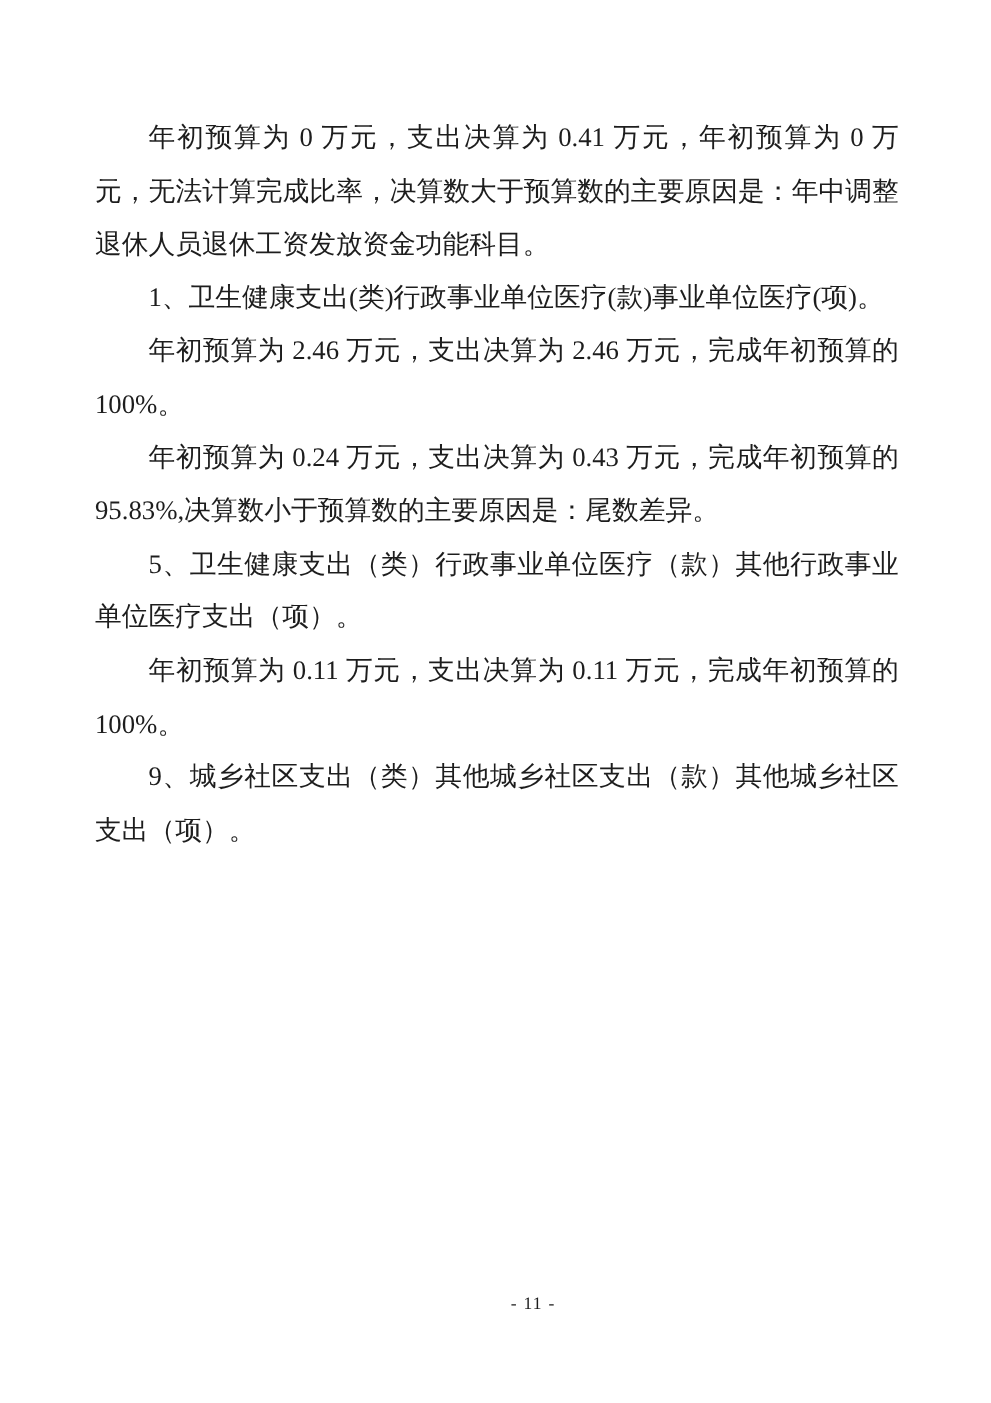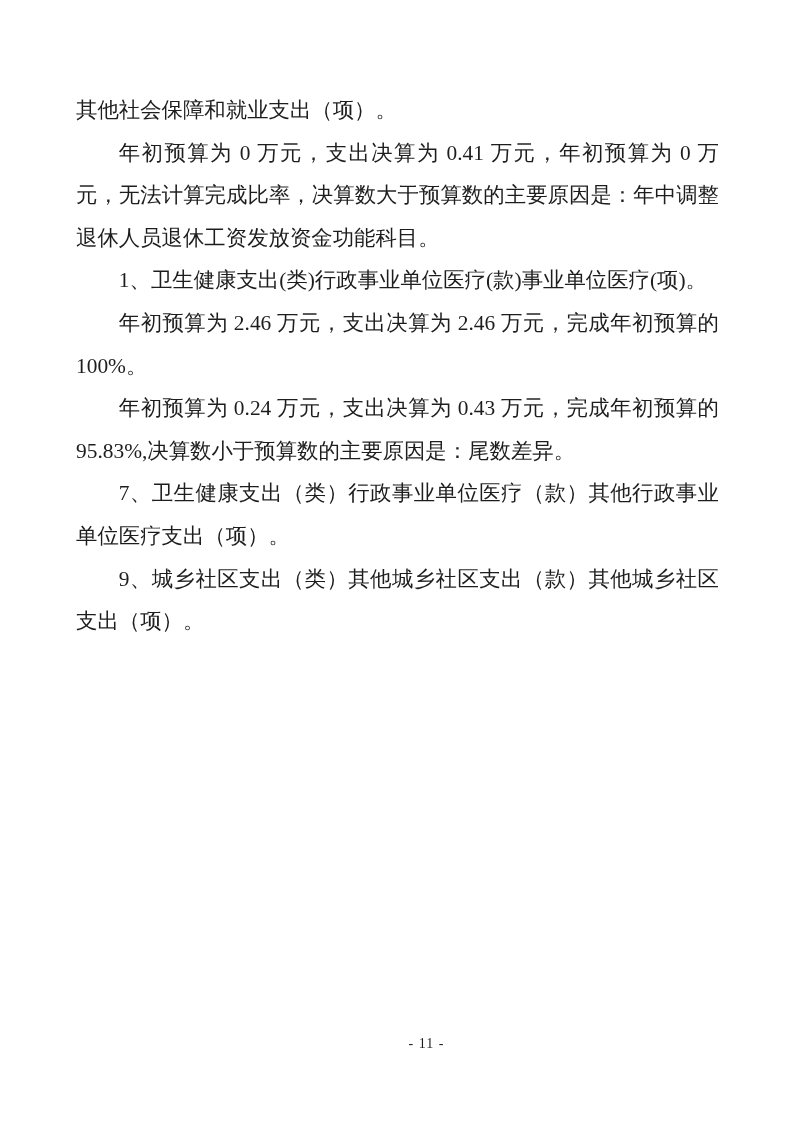--- a/index.html
+++ b/index.html
@@ -43,22 +43,22 @@
     color: #1d1d1d;
     letter-spacing: 1px;
     margin-left: 30px;
   }
 </style>
 </head>
 <body>
 
 <div class="page">
   <div class="content">
-      <p class="para">其他社会保障和就业支出（项）。</p>
       <p class="para indent">年初预算为 0 万元，支出决算为 0.41 万元，年初预算为 0 万元，无法计算完成比率，决算数大于预算数的主要原因是：年中调整退休人员退休工资发放资金功能科目。</p>
       <p class="para indent">1、卫生健康支出(类)行政事业单位医疗(款)事业单位医疗(项)。</p>
       <p class="para indent">年初预算为 2.46 万元，支出决算为 2.46 万元，完成年初预算的 100%。</p>
       <p class="para indent">年初预算为 0.24 万元，支出决算为 0.43 万元，完成年初预算的 95.83%,决算数小于预算数的主要原因是：尾数差异。</p>
-      <p class="para indent">7、卫生健康支出（类）行政事业单位医疗（款）其他行政事业单位医疗支出（项）。</p>
+      <p class="para indent">5、卫生健康支出（类）行政事业单位医疗（款）其他行政事业单位医疗支出（项）。</p>
+      <p class="para indent">年初预算为 0.11 万元，支出决算为 0.11 万元，完成年初预算的 100%。</p>
       <p class="para indent">9、城乡社区支出（类）其他城乡社区支出（款）其他城乡社区支出（项）。</p>
     </div>
   <div class="footer">- 11 -</div>
 </div>
 
 </body></html>

